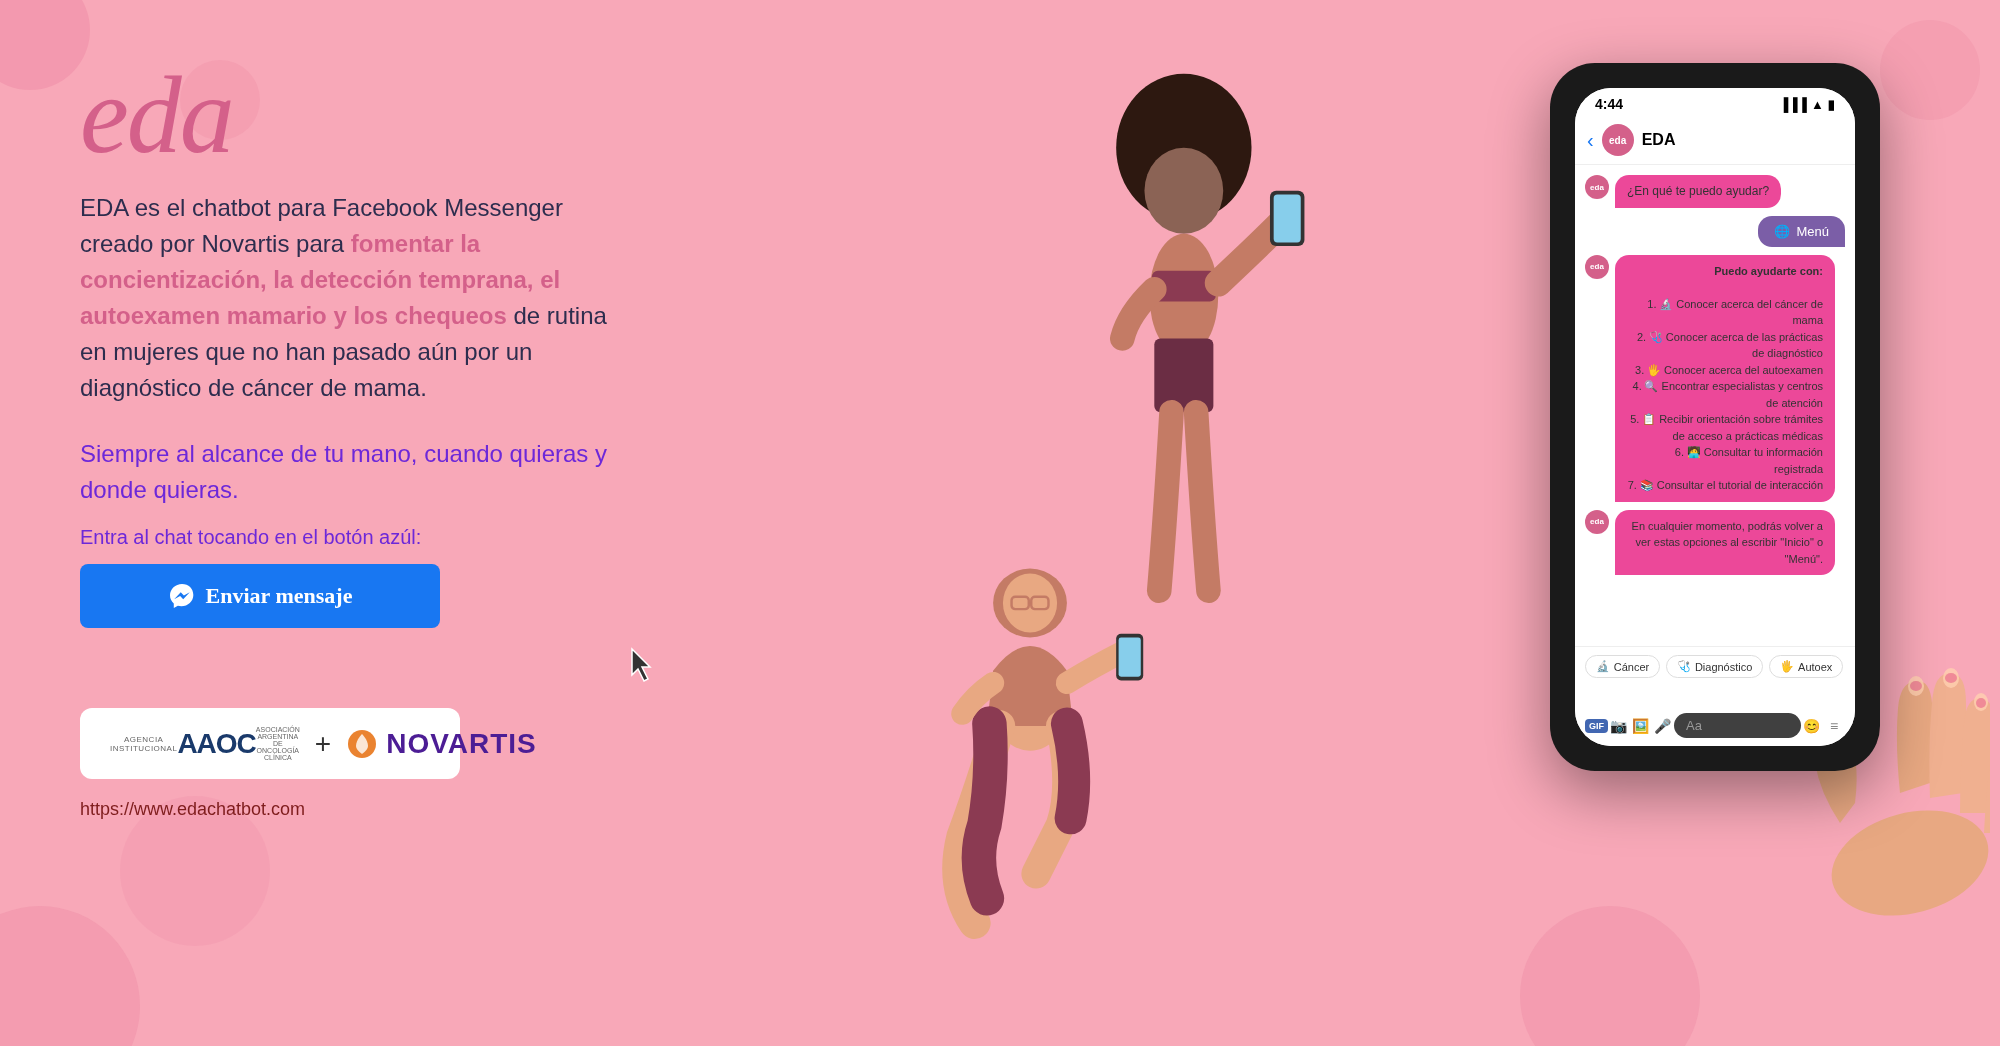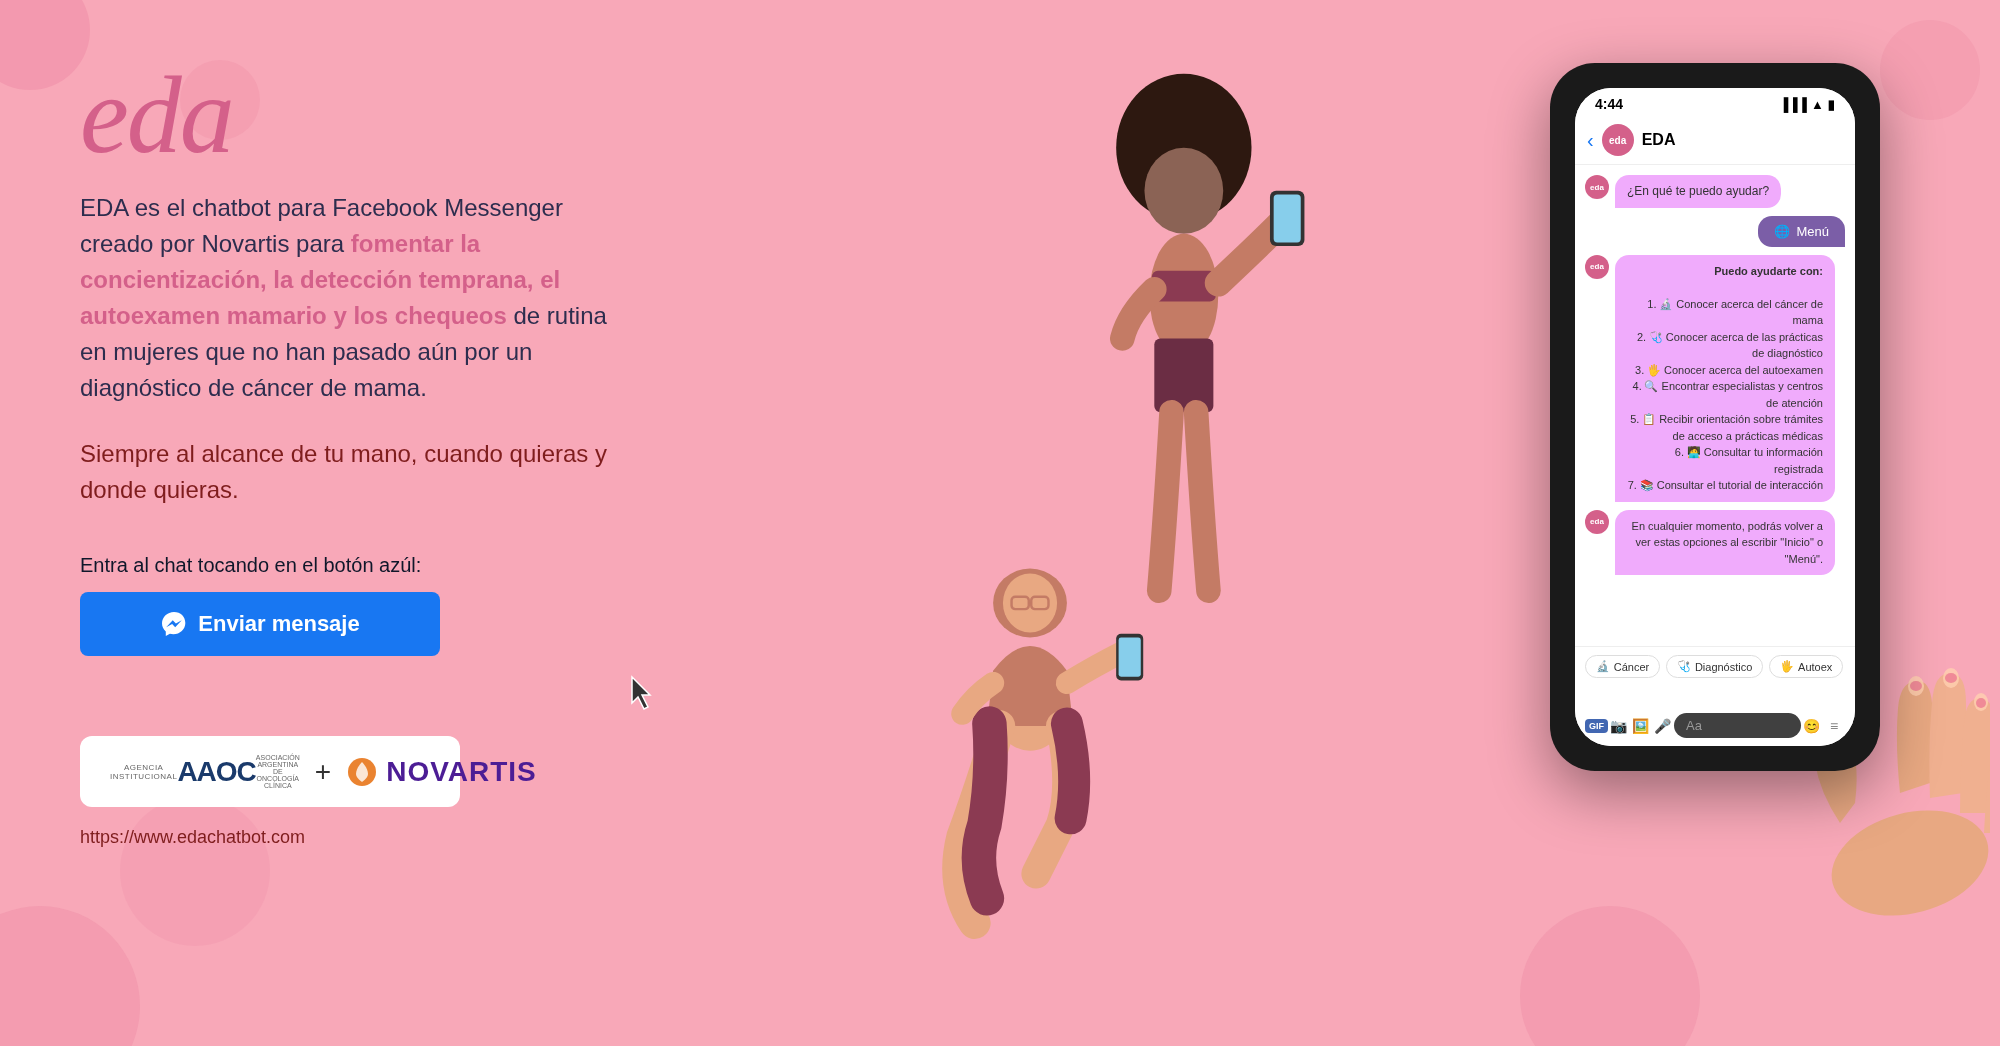--- a/index.html
+++ b/index.html
@@ -65,48 +65,49 @@
       max-width: 580px;
     }
 
     .description-text .highlight {
       color: #d4608a;
       font-weight: 700;
     }
 
     .tagline-text {
       font-size: 24px;
-      color: #7f1d1d;
+      color: #6d28d9;
       line-height: 1.5;
-      margin-bottom: 46px;
+      margin-bottom: 18px;
       max-width: 560px;
     }
 
     .cta-label {
-      color: #0f172a;
+      color: #6d28d9;
       font-size: 20px;
       margin-bottom: 15px;
     }
 
     .send-button {
       display: flex;
       align-items: center;
       justify-content: center;
       gap: 10px;
       background: #1877f2;
       color: white;
       border: none;
       border-radius: 8px;
       padding: 18px 50px;
       font-size: 22px;
       font-weight: 600;
       cursor: pointer;
       width: 360px;
       margin-bottom: 40px;
       position: relative;
+      font-family: Liberation Serif, serif;
     }
 
     .send-button .messenger-icon {
       width: 28px;
       height: 28px;
     }
 
     
     .cursor-arrow {
       position: absolute;
@@ -285,21 +286,21 @@
     .bot-avatar-sm {
       width: 24px; height: 24px;
       background: #d4608a;
       border-radius: 50%;
       flex-shrink: 0;
       display: flex; align-items: center; justify-content: center;
       font-size: 8px; color: white; font-weight: 700;
     }
 
     .bot-bubble {
-      background: #f0abfc;
+      background: #ec4899;
       border-radius: 14px 14px 14px 0;
       padding: 8px 12px;
       font-size: 12px;
       color: #333;
       max-width: 220px;
       line-height: 1.4;
     }
 
     .user-bubble-wrap {
       display: flex;

